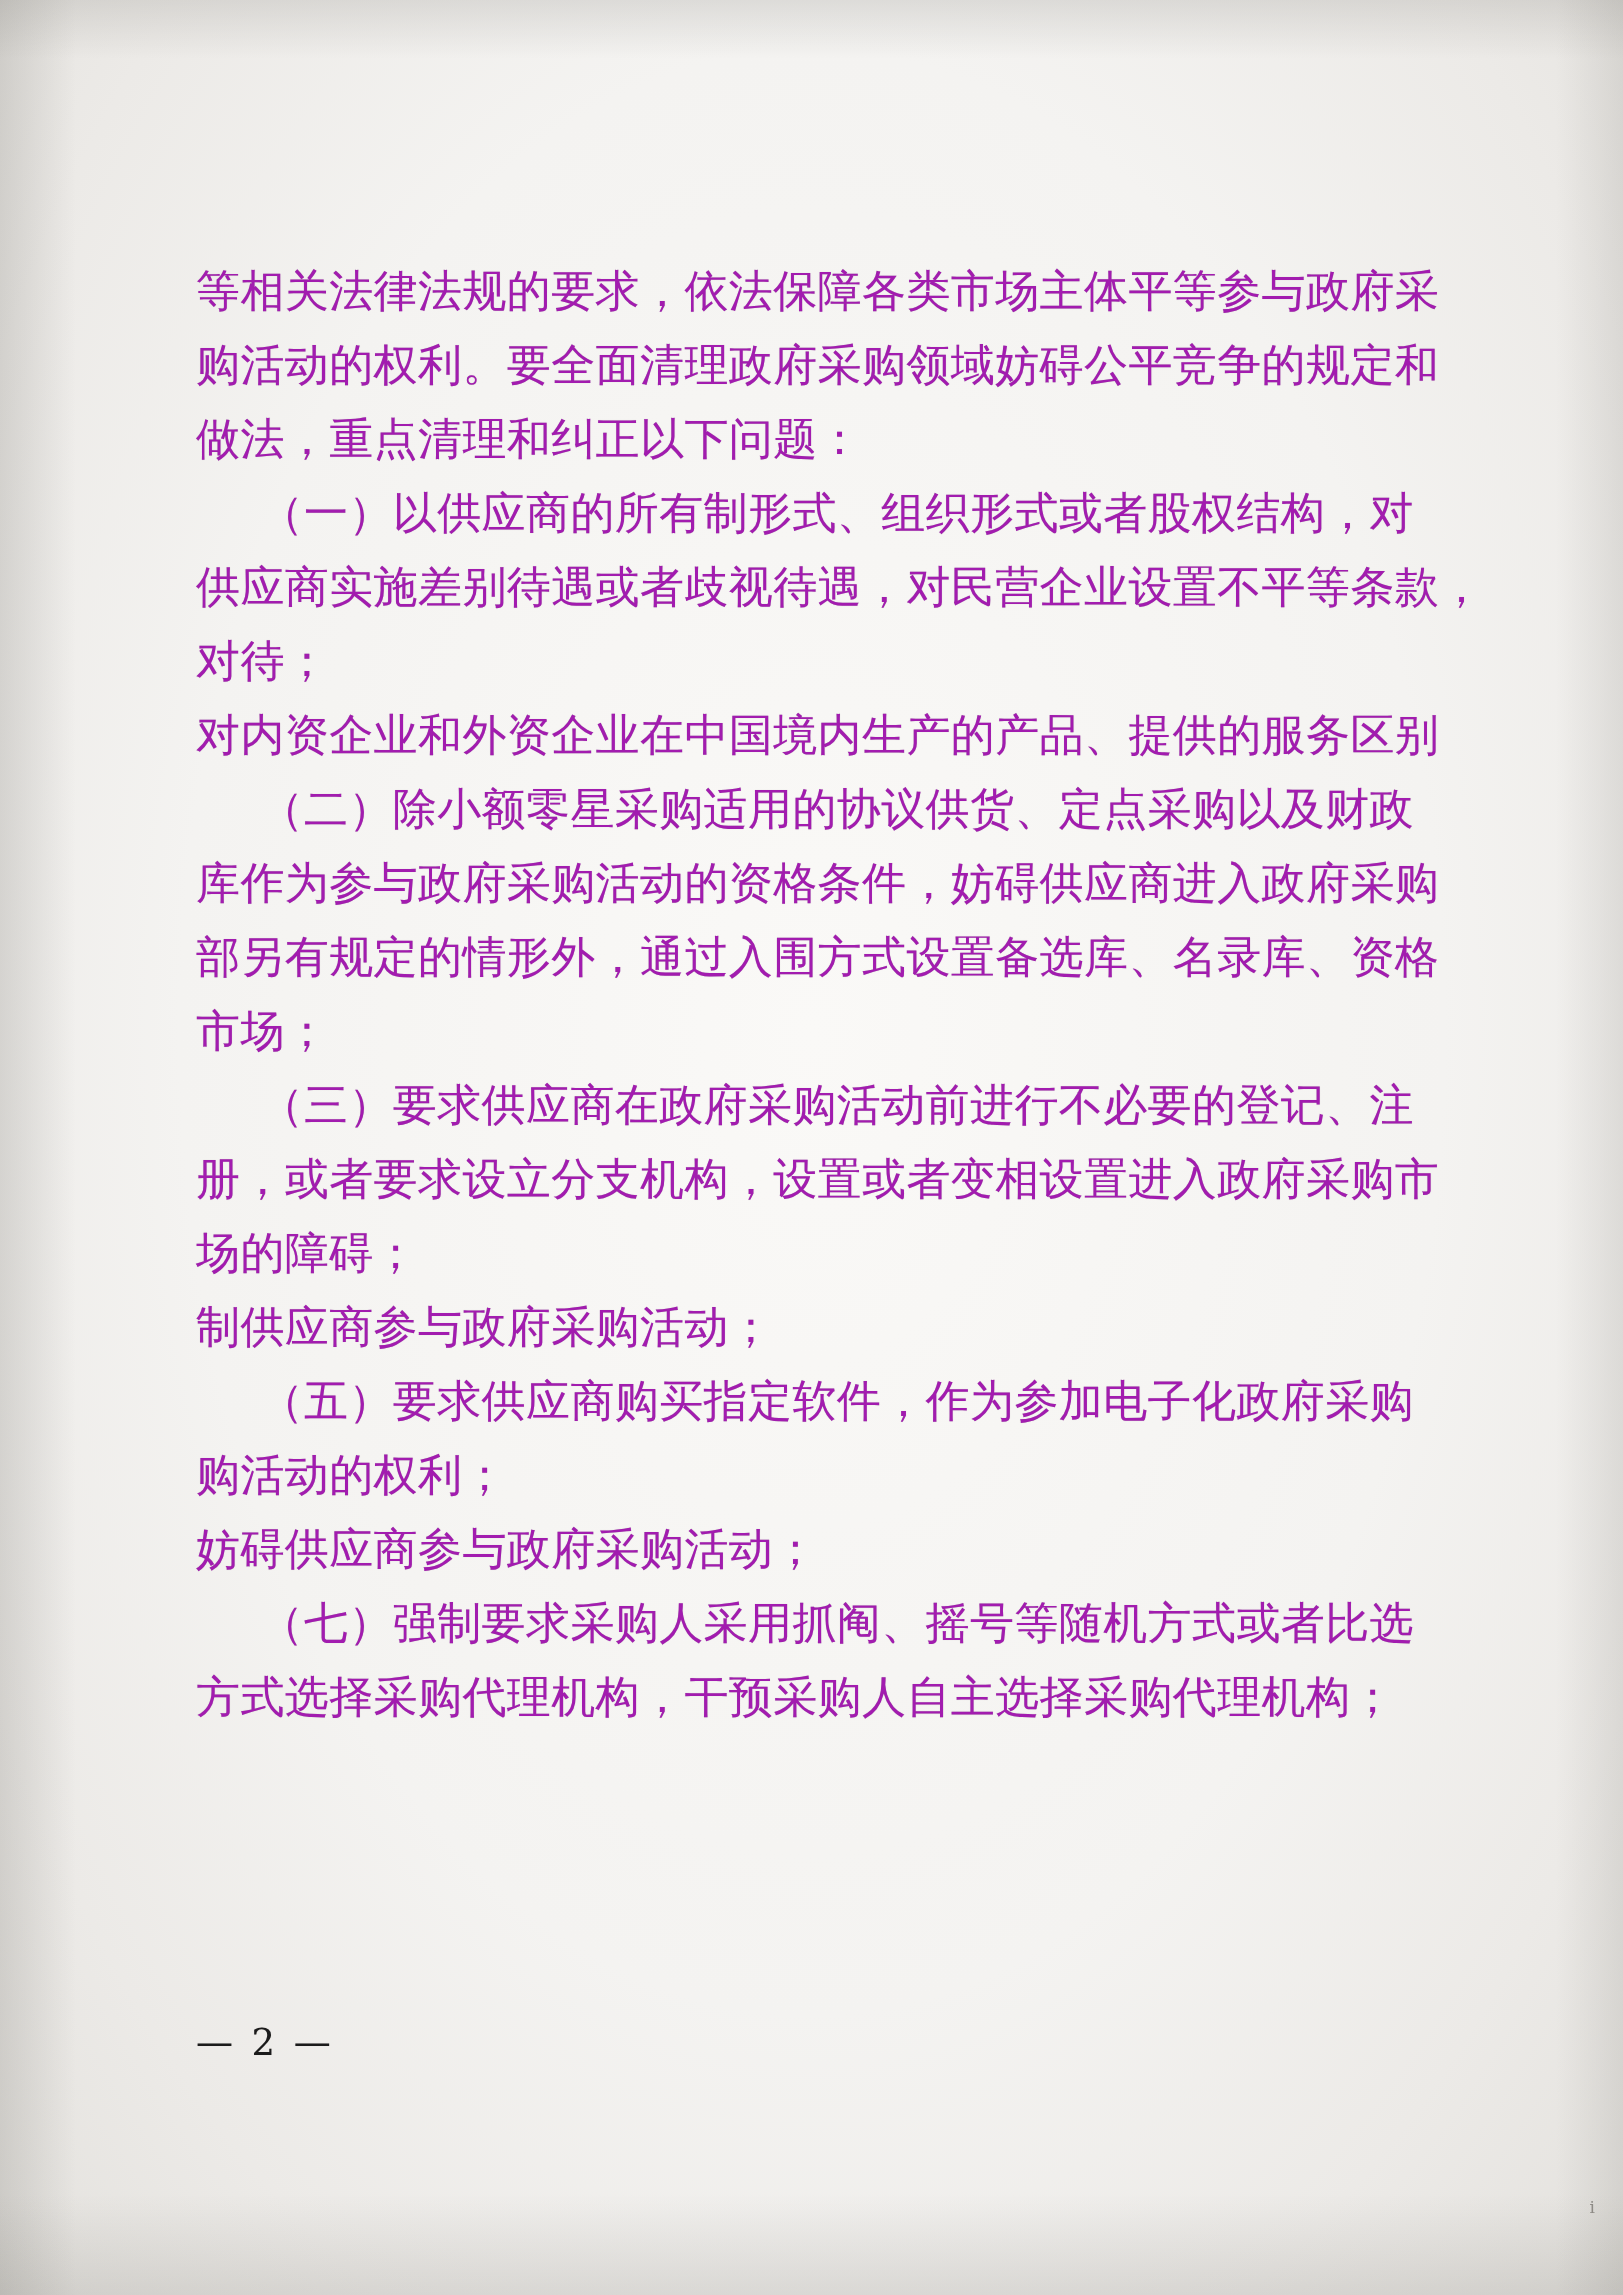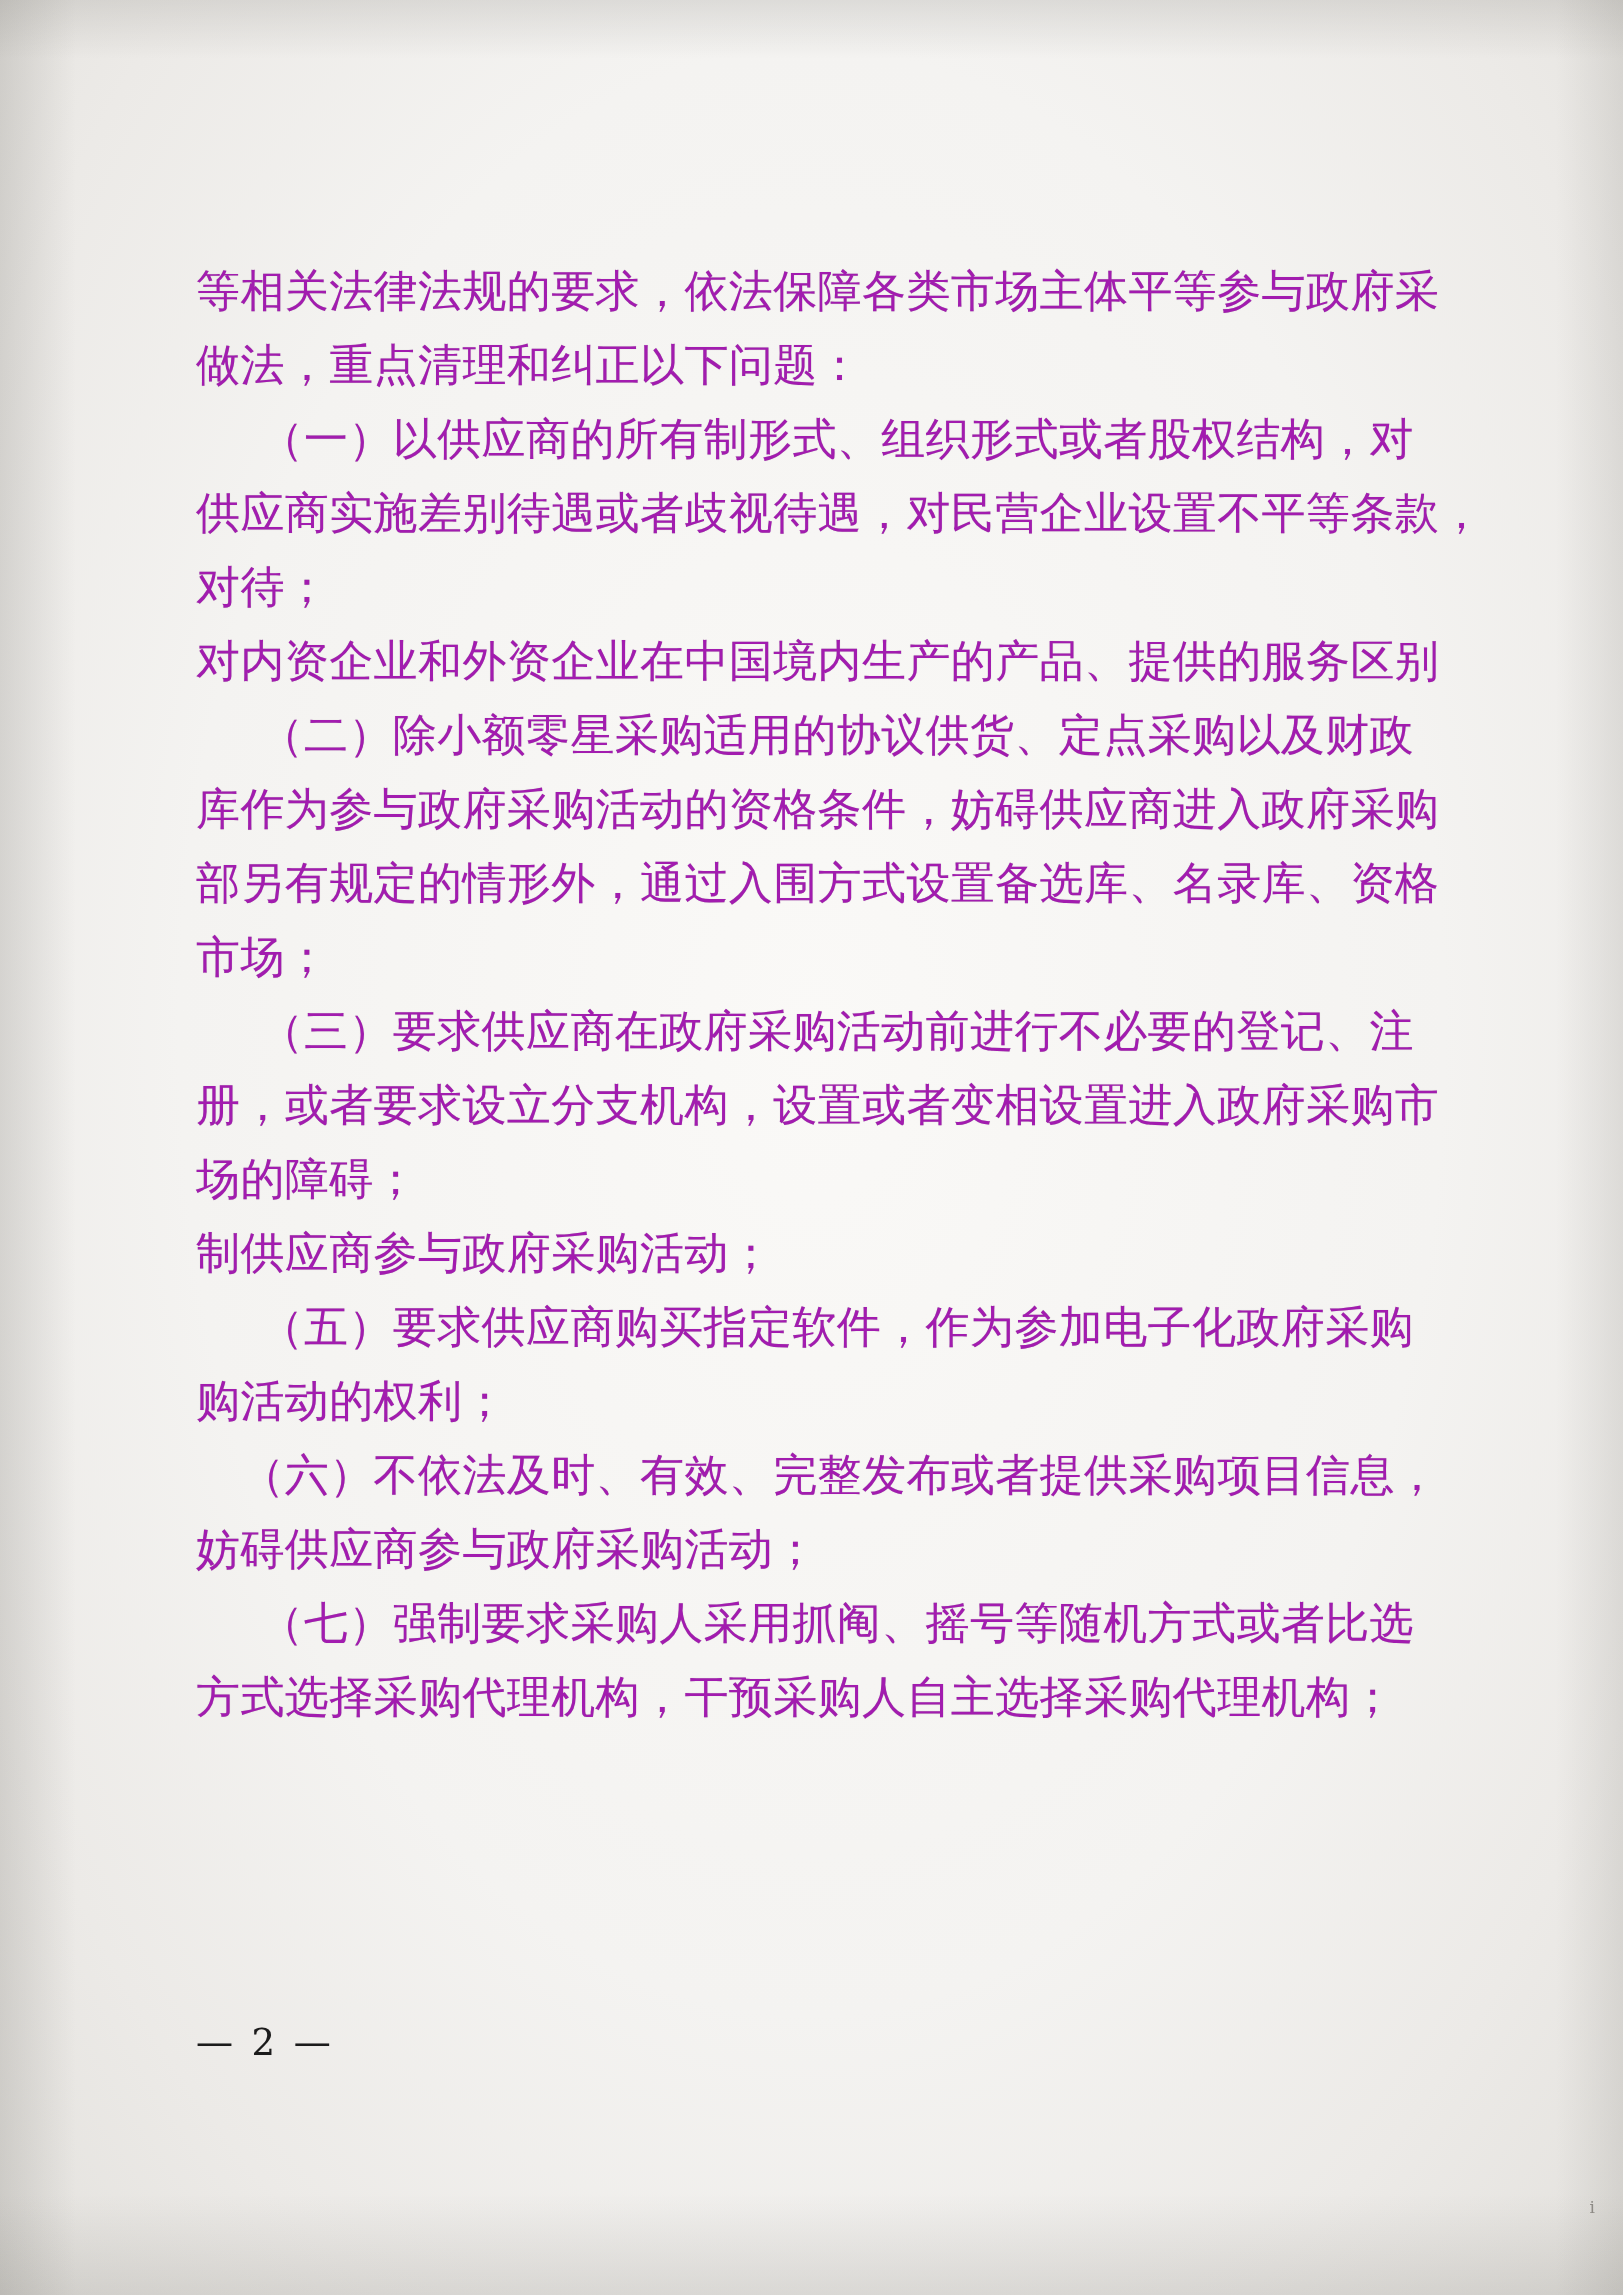--- a/index.html
+++ b/index.html
@@ -95,36 +95,36 @@
 
 <div class="page">
   <div class="paper-texture"></div>
   <div class="edge-shade-left"></div>
   <div class="edge-shade-top"></div>
   <div class="edge-shade-right"></div>
   <div class="edge-shade-bottom"></div>
 
   <div class="content">
     <div class="doc-line">等相关法律法规的要求，依法保障各类市场主体平等参与政府采</div>
+    <div class="doc-line">购活动的权利。要全面清理政府采购领域妨碍公平竞争的规定和</div>
     <div class="doc-line">做法，重点清理和纠正以下问题：</div>
     <div class="doc-line indent">　（一）以供应商的所有制形式、组织形式或者股权结构，对</div>
     <div class="doc-line">供应商实施差别待遇或者歧视待遇，对民营企业设置不平等条款，</div>
     <div class="doc-line">对待；</div>
     <div class="doc-line">对内资企业和外资企业在中国境内生产的产品、提供的服务区别</div>
     <div class="doc-line indent">　（二）除小额零星采购适用的协议供货、定点采购以及财政</div>
     <div class="doc-line">库作为参与政府采购活动的资格条件，妨碍供应商进入政府采购</div>
     <div class="doc-line">部另有规定的情形外，通过入围方式设置备选库、名录库、资格</div>
     <div class="doc-line">市场；</div>
     <div class="doc-line indent">　（三）要求供应商在政府采购活动前进行不必要的登记、注</div>
     <div class="doc-line">册，或者要求设立分支机构，设置或者变相设置进入政府采购市</div>
     <div class="doc-line">场的障碍；</div>
     <div class="doc-line">制供应商参与政府采购活动；</div>
     <div class="doc-line indent">　（五）要求供应商购买指定软件，作为参加电子化政府采购</div>
     <div class="doc-line">购活动的权利；</div>
-    <div class="doc-line indent">　（六）不依法及时、有效、完整发布或者提供采购项目信息，</div>
     <div class="doc-line">妨碍供应商参与政府采购活动；</div>
     <div class="doc-line indent">　（七）强制要求采购人采用抓阄、摇号等随机方式或者比选</div>
     <div class="doc-line">方式选择采购代理机构，干预采购人自主选择采购代理机构；</div>
   </div>
 
   <div class="page-number">— 2 —</div>
   <div class="corner-mark">i</div>
 </div>
 
 

